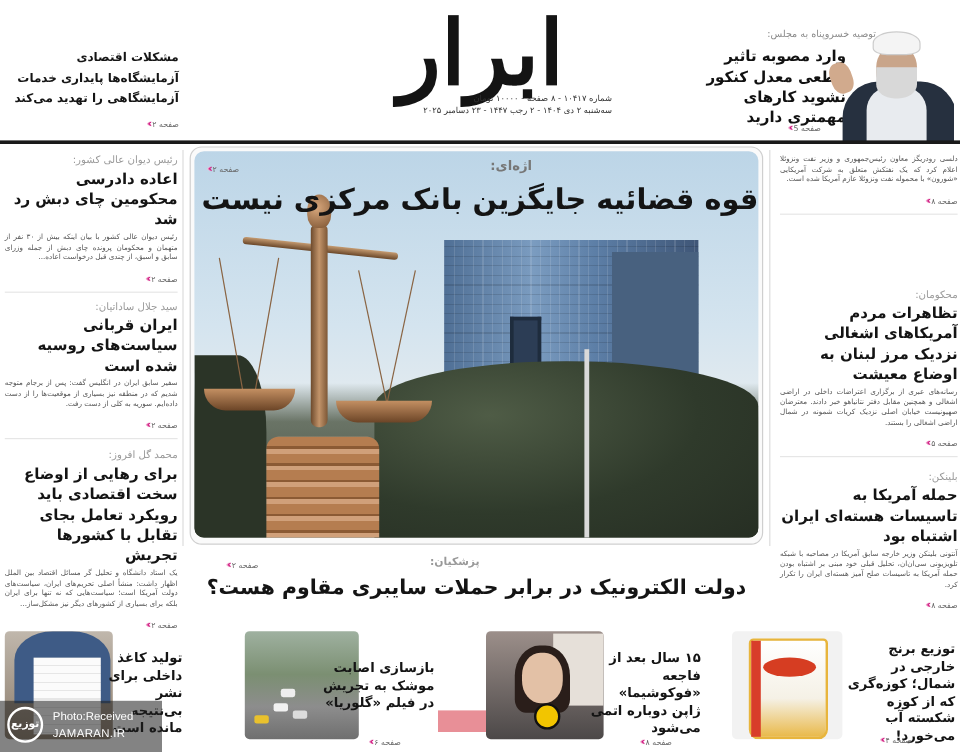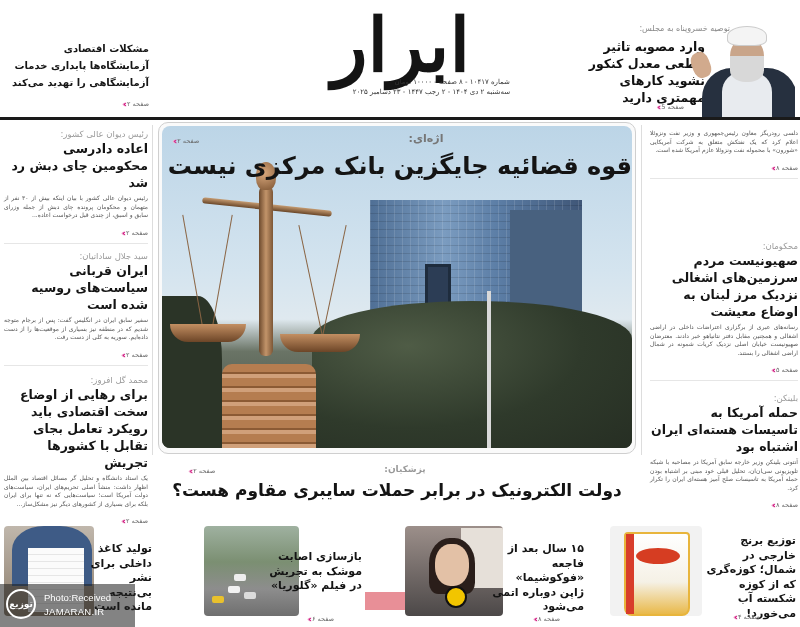--- a/index.html
+++ b/index.html
@@ -67,21 +67,21 @@
   .pole { position: absolute; left: 325px; top: 165px; width: 4px; height: 160px; background: #d9d9d9; }
 
   .scale-post { position: absolute; left: 97px; top: 60px; width: 14px; height: 170px; background: linear-gradient(90deg, #6d4a2d, #c2946a, #7d5736); border-radius: 6px; }
   .scale-finial { position: absolute; left: 94px; top: 36px; width: 20px; height: 28px; background: radial-gradient(circle at 40% 40%, #d7a77c, #7d5432); border-radius: 50% 50% 40% 40%; }
   .scale-beam { position: absolute; left: 40px; top: 78px; width: 130px; height: 6px; background: linear-gradient(180deg, #c49a70, #6a4729); border-radius: 3px; transform: rotate(6deg); }
   .scale-pan-l { position: absolute; left: 8px; top: 198px; width: 76px; height: 18px; background: linear-gradient(180deg, #c38f62, #6c4527); border-radius: 0 0 40px 40px; }
   .scale-pan-r { position: absolute; left: 118px; top: 208px; width: 80px; height: 18px; background: linear-gradient(180deg, #c38f62, #6c4527); border-radius: 0 0 40px 40px; }
   .chain { position: absolute; width: 1px; background: #8a6443; }
   .scale-base { position: absolute; left: 60px; top: 238px; width: 94px; height: 90px; background: repeating-linear-gradient(180deg, #b57d50 0 8px, #8b5a34 8px 10px, #d0a07a 10px 14px); border-radius: 10px 10px 0 0; }
 
-  .second-kicker { position: absolute; left: 166px; top: 464px; width: 478px; text-align: center; font-size: 9px; color: #999; font-weight: bold; }
+  .second-kicker { position: absolute; left: 140px; top: 464px; width: 478px; text-align: center; font-size: 9px; color: #999; font-weight: bold; }
   .second-title { position: absolute; left: 158px; top: 480px; width: 478px; text-align: center; font-size: 17px; font-weight: bold; color: #141414; }
   .second-pageref { position: absolute; left: 188px; top: 466px; }
 
   
   .tile { position: absolute; top: 520px; height: 107px; }
   .tile .thumb { position: absolute; top: 6px; height: 90px; border-radius: 4px; overflow: hidden; }
   .tile h4 { position: absolute; top: 14px; font-size: 11px; line-height: 14.5px; font-weight: bold; color: #141414; text-align: right; }
   .tile .pageref { position: absolute; }
 
   .thumb-rice { background: #f2f2f2; }
@@ -225,21 +225,21 @@
       <p>دلسی رودریگز معاون رئیس‌جمهوری و وزیر نفت ونزوئلا اعلام کرد که یک نفتکش متعلق به شرکت آمریکایی «شورون» با محموله نفت ونزوئلا عازم آمریکا شده است.</p>
       <div class="pageref">
         <span>صفحه ۸</span>
         <span class="chev"><span class="c3">‹</span><span class="c2">‹</span><span>‹</span></span>
       </div>
       <div class="rule"></div>
     </div>
 
     <div class="story" style="left:2px; top:118px; width:148px;">
       <div class="kicker">محکومان:</div>
-      <h3>صهیونیست مردم سرزمین‌های اشغالی نزدیک مرز لبنان به اوضاع معیشت</h3>
+      <h3>تظاهرات مردم آمریکا‌های اشغالی نزدیک مرز لبنان به اوضاع معیشت</h3>
       <p>رسانه‌های عبری از برگزاری اعتراضات داخلی در اراضی اشغالی و همچنین مقابل دفتر نتانیاهو خبر دادند. معترضان صهیونیست خیابان اصلی نزدیک کریات شمونه در شمال اراضی اشغالی را بستند.</p>
       <div class="pageref">
         <span>صفحه ۵</span>
         <span class="chev"><span class="c3">‹</span><span class="c2">‹</span><span>‹</span></span>
       </div>
       <div class="rule"></div>
     </div>
 
     <div class="story" style="left:2px; top:270px; width:148px;">
       <div class="kicker">بلینکن:</div>

